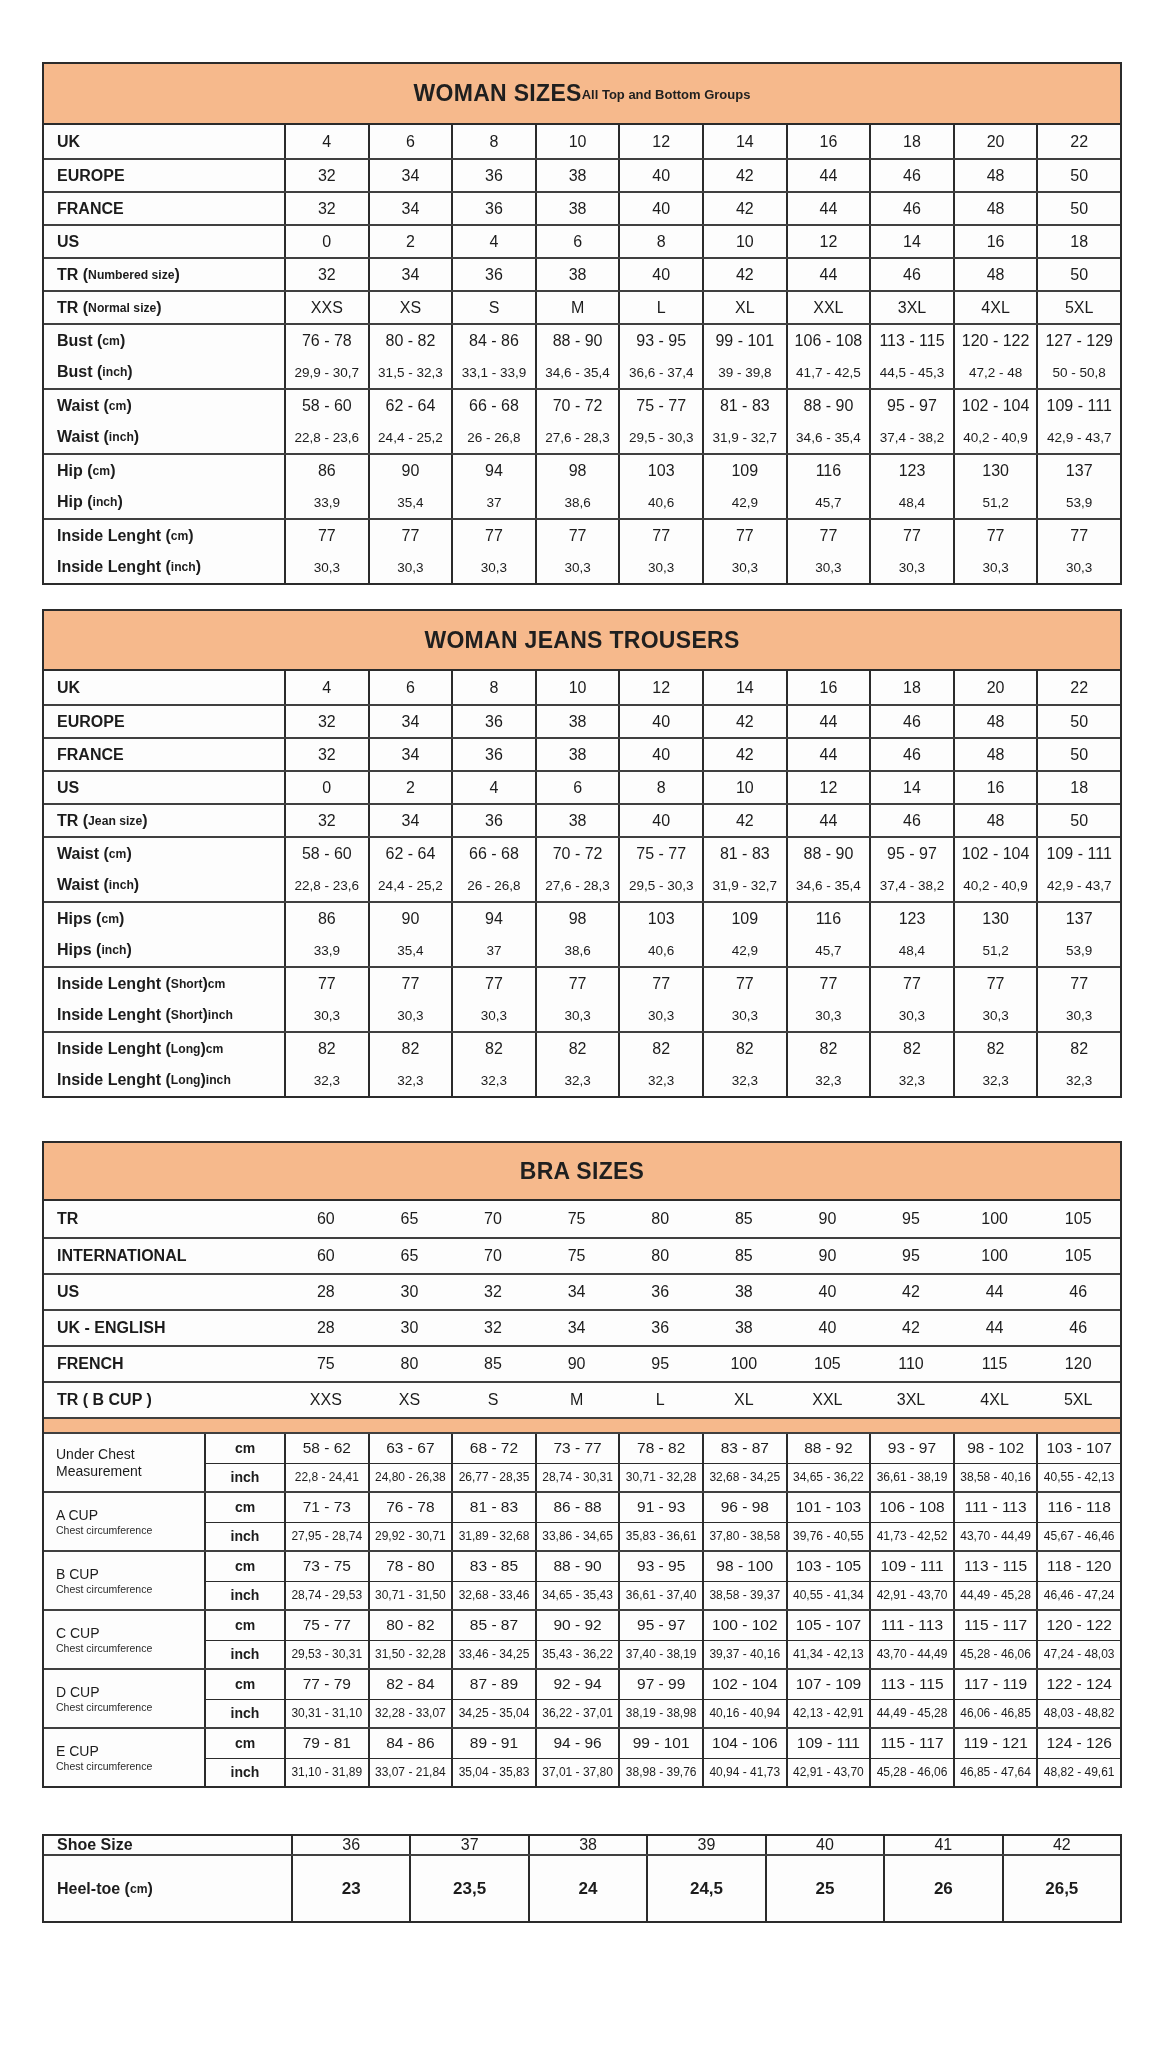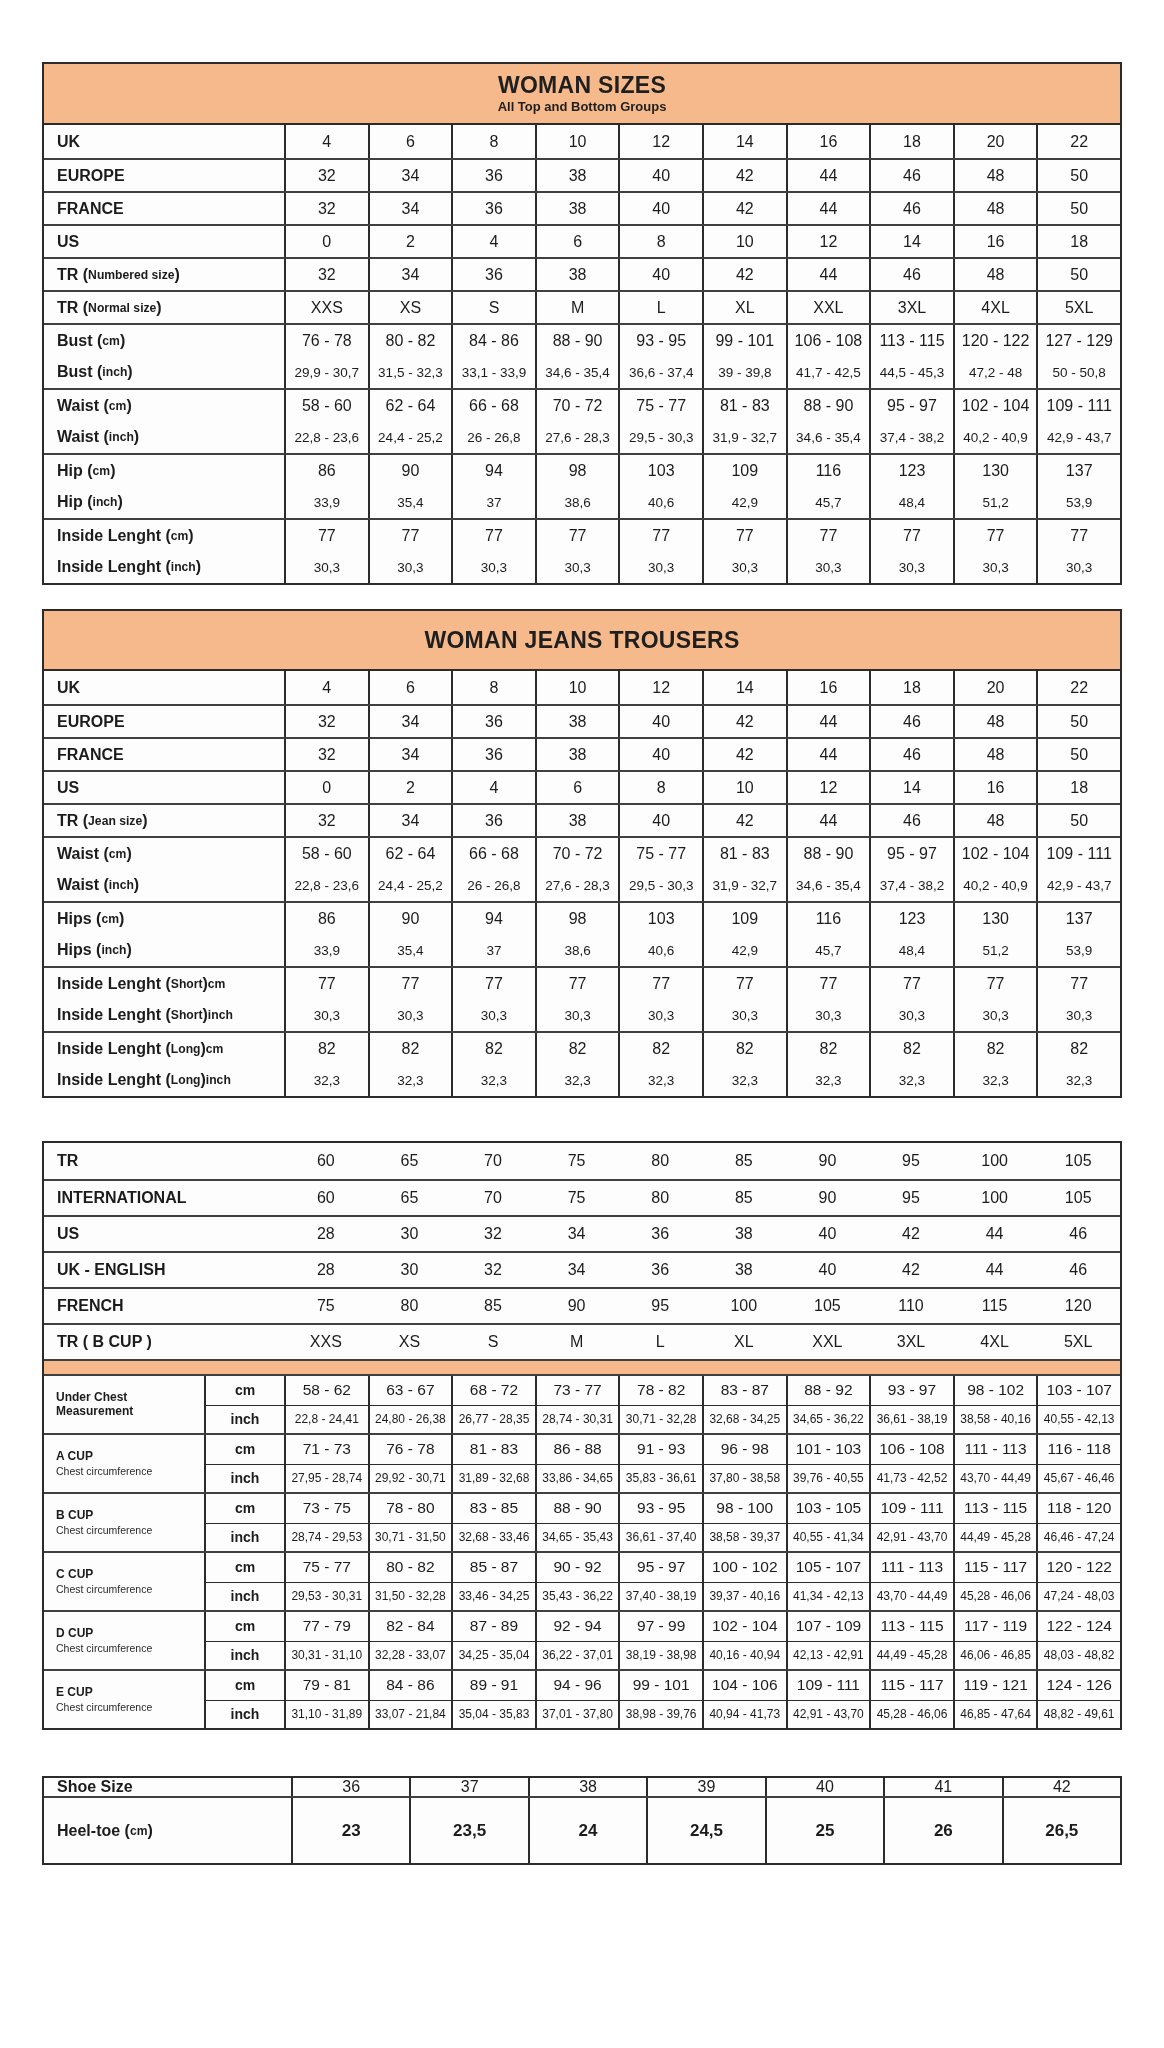--- a/index.html
+++ b/index.html
@@ -17,21 +17,21 @@
     background:#fdfdfd;
     box-sizing:border-box;
   }
   .t-jeans-trousers{margin-top:24px}
   .t-bra-sizes{margin-top:43px}
   .t-shoes{margin-top:46px}
 
   .thead-band{
     background:#f6b98c;
     border-bottom:2.5px solid #2b2b2b;
-    display:flex;flex-direction:column;align-items:center;justify-content:center;
+    display:flex;flex-direction:row;align-items:center;justify-content:center;
     box-sizing:border-box;
   }
   .t-woman-sizes .thead-band{height:61px}
   .t-jeans-trousers .thead-band{height:60px}
   .t-bra-sizes .thead-band{height:58px}
   .t-shoes .thead-band{height:58px}
   .title{font-size:23px;font-weight:bold;letter-spacing:.3px;color:#1f1f1f;line-height:1.05}
   .subtitle{font-size:13px;font-weight:bold;color:#1f1f1f;margin-top:1px}
 
   .blk{box-sizing:border-box}
@@ -64,21 +64,21 @@
     display:grid;
     grid-template-columns:160px 80px repeat(10,1fr);
     grid-template-rows:1fr 1fr;
     height:59px;
   }
   .mlabel{
     grid-row:1 / span 2;grid-column:1;
     display:flex;flex-direction:column;justify-content:center;
     padding-left:12px;box-sizing:border-box;
   }
-  .mlbl{font-weight:bold;font-size:12px;line-height:1.15;}
+  .mlbl{font-weight:normal;font-size:14px;line-height:1.15;}
   .msub{font-size:10.5px;color:#2a2a2a;margin-top:1px}
   .msub:empty{display:none}
   .ucell{
     display:flex;align-items:center;justify-content:center;
     border-left:2px solid #2b2b2b;box-sizing:border-box;
   }
   .unit{font-size:14px;font-weight:bold}
   .measure .cell{border-left:2px solid #2b2b2b}
   .measure .r1{border-top:1.8px solid #2b2b2b}
   .measure .val{font-size:15.5px}
@@ -846,20 +846,23 @@
           <div class="val">82</div>
           <div class="val sub">32,3</div>
         </div>
         <div class="cell">
           <div class="val">82</div>
           <div class="val sub">32,3</div>
         </div>
       </div>
     </div>
     <div class="tbl t-bra-sizes">
+      <div class="thead-band">
+        <div class="title">BRA SIZES</div>
+      </div>
       <div class="blk group g0">
         <div class="lcell">
           <div class="lbl">TR</div>
         </div>
         <div class="cell">
           <div class="val">60</div>
         </div>
         <div class="cell">
           <div class="val">65</div>
         </div>

